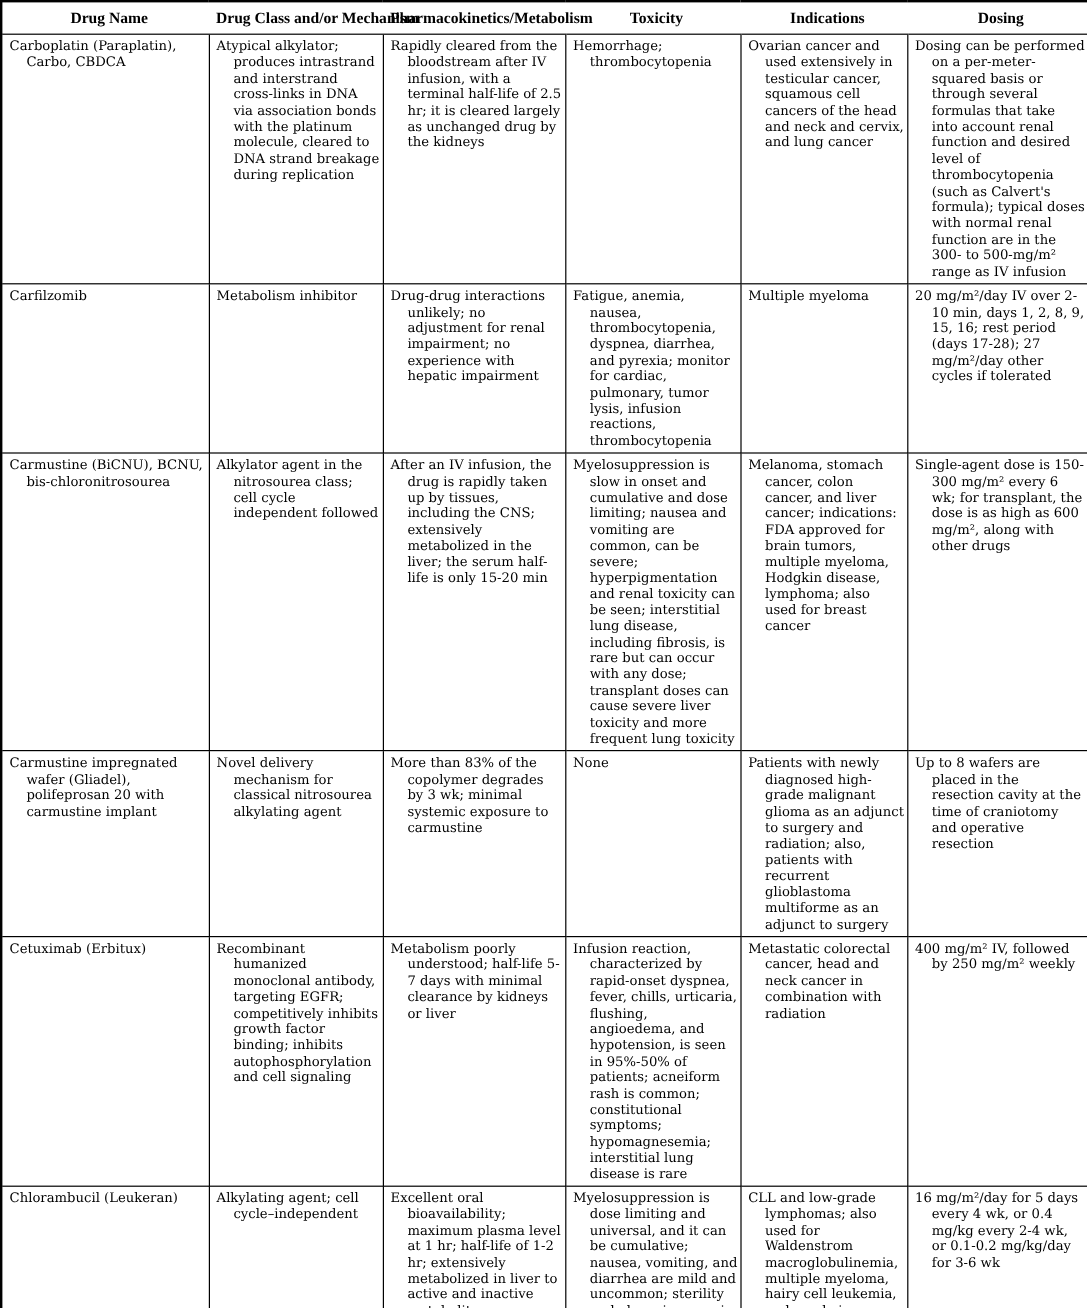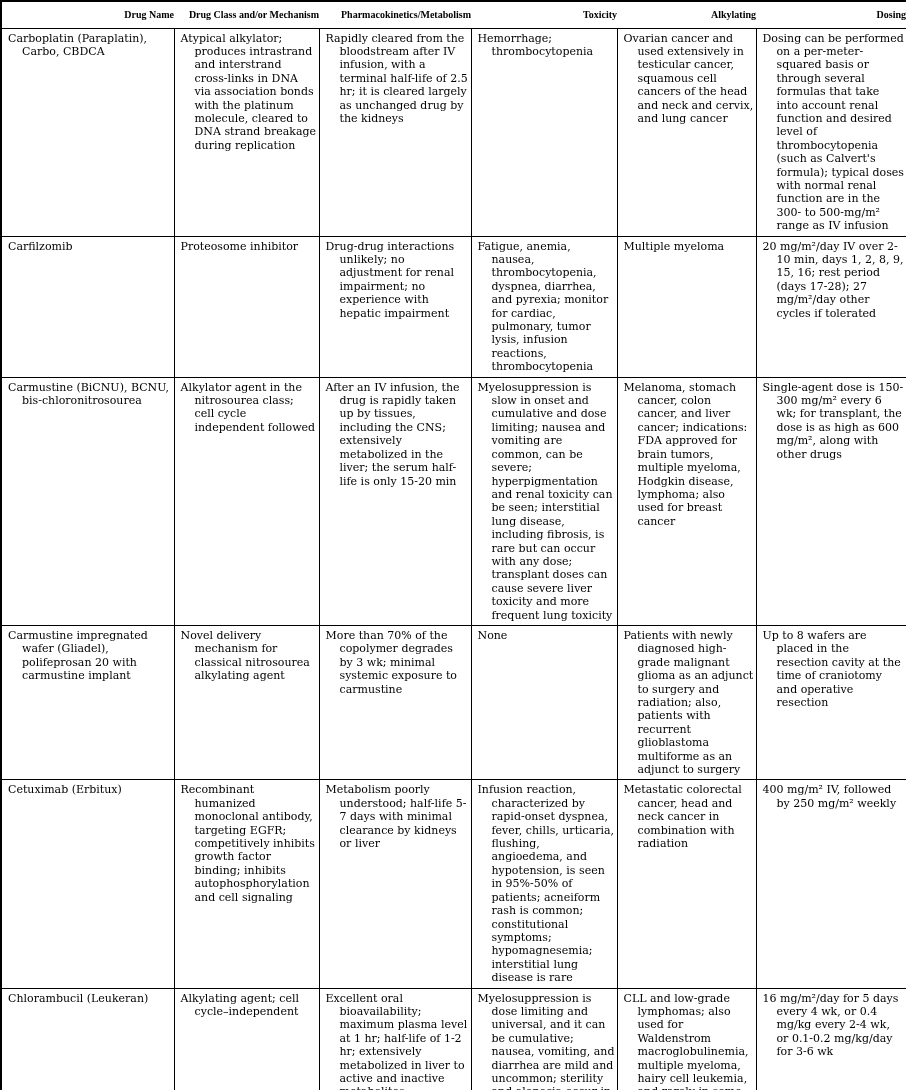--- a/index.html
+++ b/index.html
@@ -16,22 +16,22 @@
   table.drug-table {
     border-collapse: collapse;
     table-layout: fixed;
     width: 906px;
     border: 2px solid #000;
     border-bottom-width: 3px;
   }
   th.col-header {
     font-family: "Liberation Serif", serif;
     font-weight: bold;
-    font-size: 10px;
-    text-align: right;
+    font-size: 13px;
+    text-align: center;
     vertical-align: middle;
     white-space: nowrap;
     overflow: visible;
     padding: 5px 0 5px 6px;
     border-bottom: 1.5px solid #000;
   }
   td.cell {
     border: 1.5px solid #000;
     vertical-align: top;
     padding: 3px 2px 3px 0;
@@ -55,21 +55,21 @@
     <col style="width:146px">
     <col style="width:139px">
     <col style="width:151px">
   </colgroup>
   <thead>
     <tr style="height:27px">
       <th class="col-header">Drug Name</th>
       <th class="col-header">Drug Class and/or Mechanism</th>
       <th class="col-header">Pharmacokinetics/Metabolism</th>
       <th class="col-header">Toxicity</th>
-      <th class="col-header">Alkylating</th>
+      <th class="col-header">Indications</th>
       <th class="col-header">Dosing</th>
     </tr>
   </thead>
   <tbody>
     <tr style="height:188px">
       <td class="cell">
           <div class="cell-text">Carboplatin (Paraplatin), Carbo, CBDCA</div>
         </td>
       <td class="cell">
           <div class="cell-text">Atypical alkylator; produces intrastrand and interstrand cross-links in DNA via association bonds with the platinum molecule, cleared to DNA strand breakage during replication</div>
@@ -85,21 +85,21 @@
         </td>
       <td class="cell">
           <div class="cell-text">Dosing can be performed on a per-meter-squared basis or through several formulas that take into account renal function and desired level of thrombocytopenia (such as Calvert's formula); typical doses with normal renal function are in the 300- to 500-mg/m² range as IV infusion</div>
         </td>
     </tr>
     <tr style="height:117px">
       <td class="cell">
           <div class="cell-text">Carfilzomib</div>
         </td>
       <td class="cell">
-          <div class="cell-text">Proteosome inhibitor</div>
+          <div class="cell-text">Metabolism inhibitor</div>
         </td>
       <td class="cell">
           <div class="cell-text">Drug-drug interactions unlikely; no adjustment for renal impairment; no experience with hepatic impairment</div>
         </td>
       <td class="cell">
           <div class="cell-text">Fatigue, anemia, nausea, thrombocytopenia, dyspnea, diarrhea, and pyrexia; monitor for cardiac, pulmonary, tumor lysis, infusion reactions, thrombocytopenia</div>
         </td>
       <td class="cell">
           <div class="cell-text">Multiple myeloma</div>
         </td>
@@ -128,21 +128,21 @@
         </td>
     </tr>
     <tr style="height:132px">
       <td class="cell">
           <div class="cell-text">Carmustine impregnated wafer (Gliadel), polifeprosan 20 with carmustine implant</div>
         </td>
       <td class="cell">
           <div class="cell-text">Novel delivery mechanism for classical nitrosourea alkylating agent</div>
         </td>
       <td class="cell">
-          <div class="cell-text">More than 70% of the copolymer degrades by 3 wk; minimal systemic exposure to carmustine</div>
+          <div class="cell-text">More than 83% of the copolymer degrades by 3 wk; minimal systemic exposure to carmustine</div>
         </td>
       <td class="cell">
           <div class="cell-text">None</div>
         </td>
       <td class="cell">
           <div class="cell-text">Patients with newly diagnosed high-grade malignant glioma as an adjunct to surgery and radiation; also, patients with recurrent glioblastoma multiforme as an adjunct to surgery</div>
         </td>
       <td class="cell">
           <div class="cell-text">Up to 8 wafers are placed in the resection cavity at the time of craniotomy and operative resection</div>
         </td>

